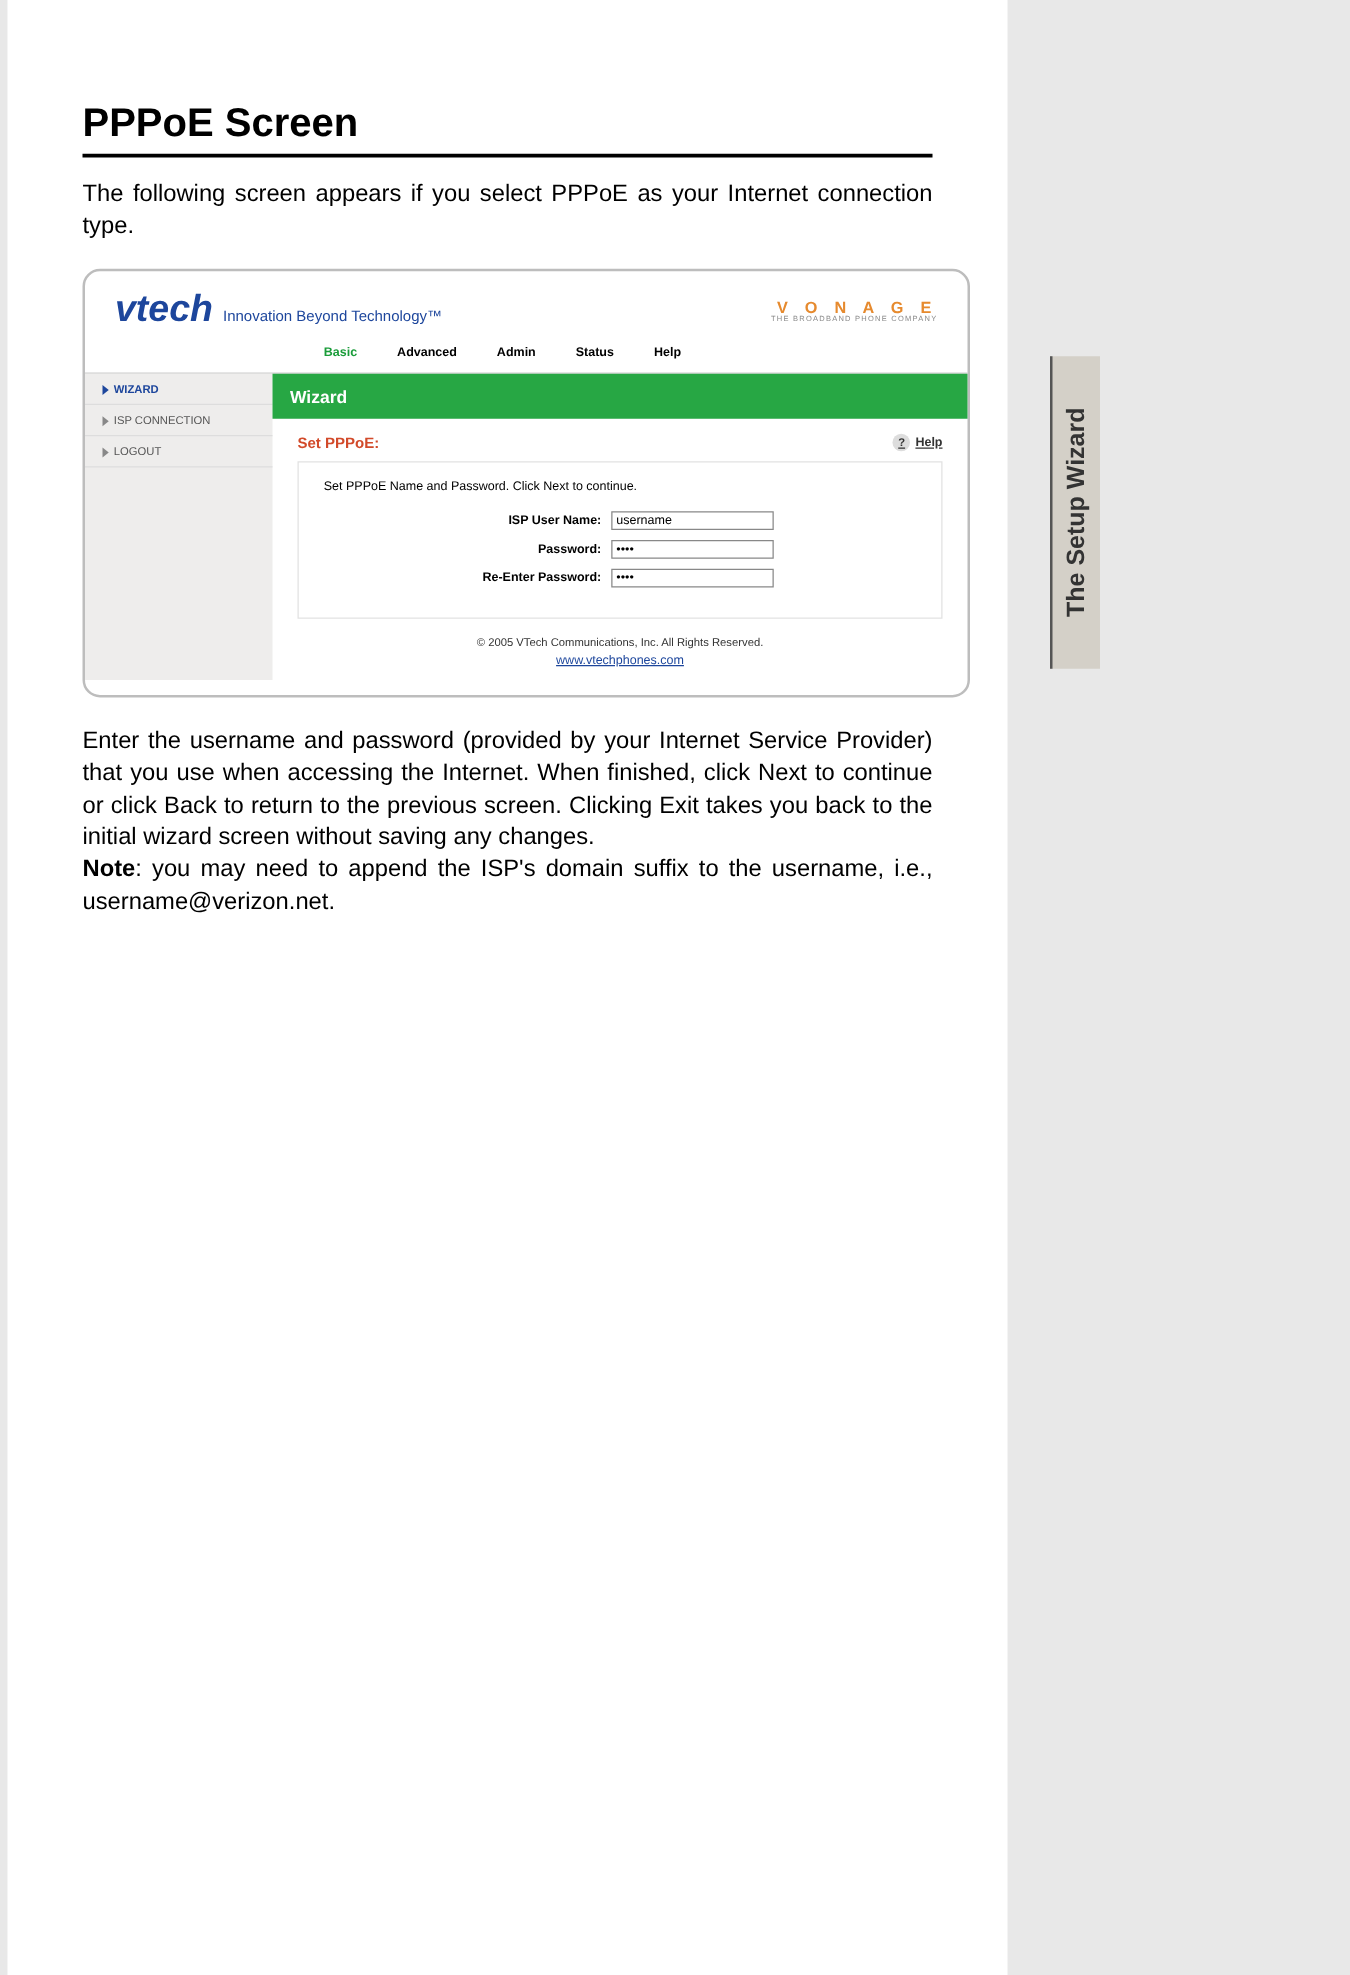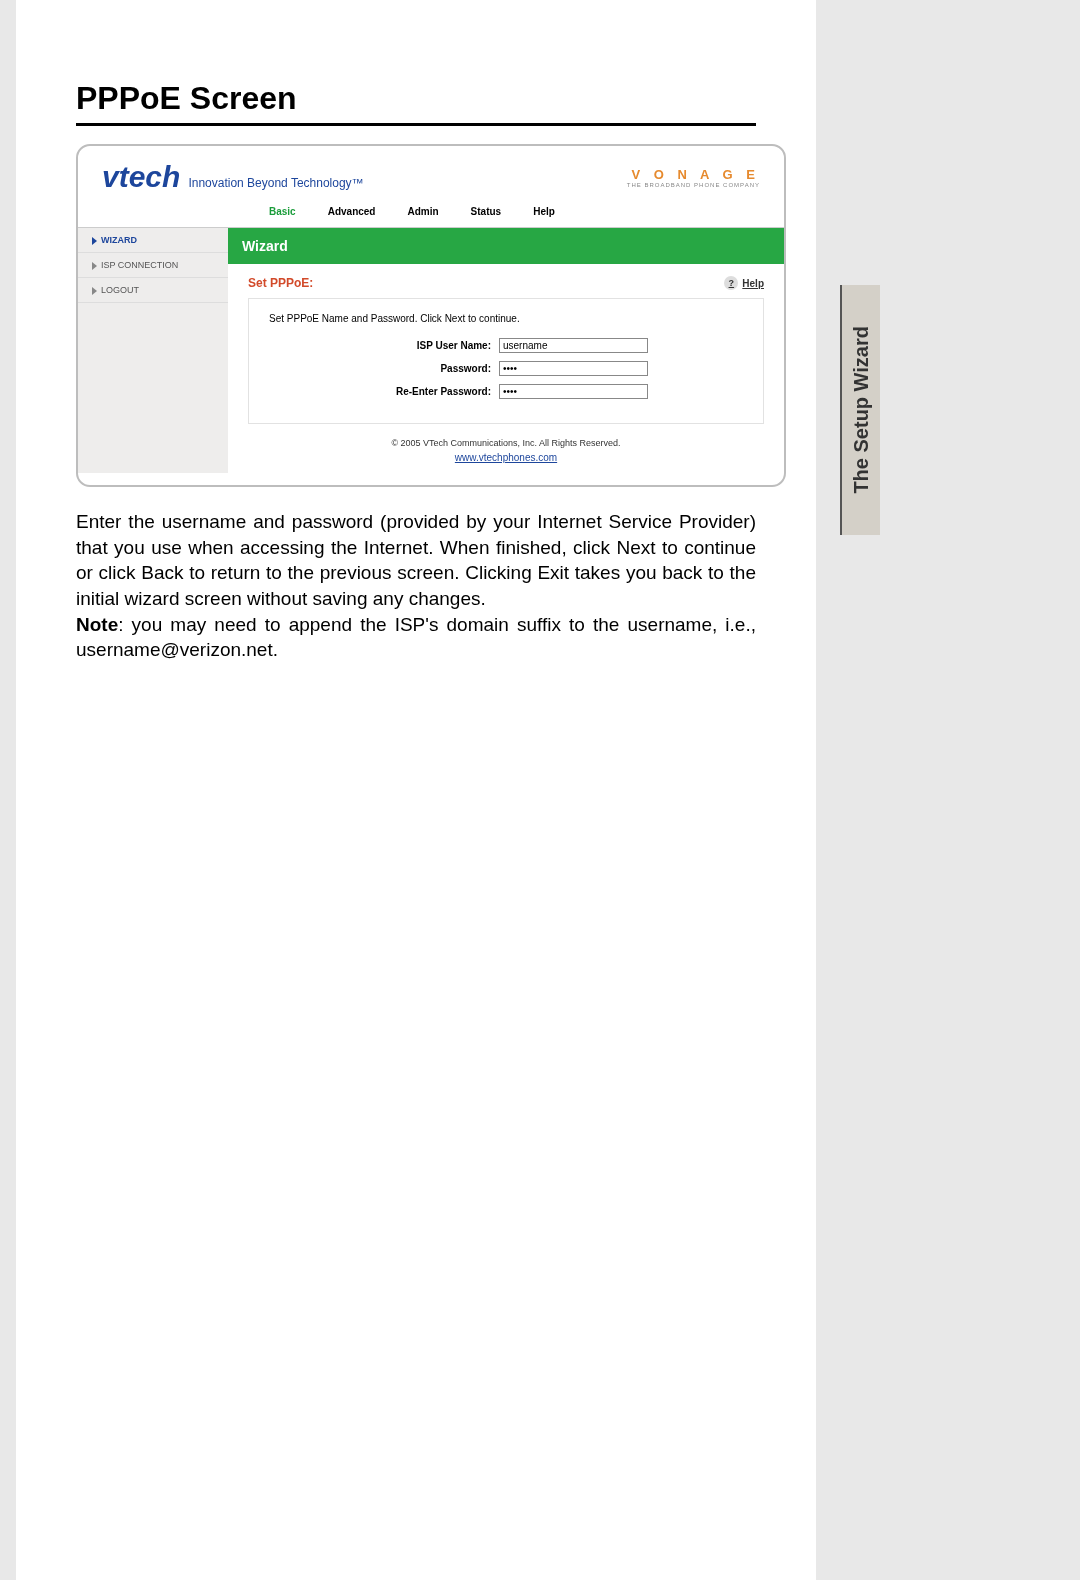--- a/index.html
+++ b/index.html
@@ -5,21 +5,21 @@
   * { box-sizing: border-box; margin: 0; padding: 0; }
   body {
     width: 1080px;
     height: 1580px;
     background: #e8e8e8;
     font-family: Arial, Helvetica, sans-serif;
     position: relative;
   }
   .page {
     position: absolute;
-    top: 0; left: 16px;
+    top: 0; left: 6px;
     width: 800px;
     height: 1580px;
     background: #fff;
     padding: 80px 60px 40px 60px;
   }
   .side-tab {
     position: absolute;
     right: 200px;
     top: 285px;
     width: 40px;
@@ -84,36 +84,37 @@
   .content { flex: 1; padding: 0; }
   .wizard-bar { background: #27a744; color: #fff; font-weight: bold; font-size: 14px; padding: 10px 14px; }
   .panel { padding: 12px 20px 10px 20px; }
   .set-title { color: #d24a2a; font-weight: bold; font-size: 12px; display: flex; justify-content: space-between; align-items: center; }
   .help { font-size: 10px; color: #333; text-decoration: underline; display:flex; align-items:center; gap:4px;}
   .help .q { display:inline-block; width:14px;height:14px;border-radius:50%;background:#ddd;color:#333;font-size:9px;line-height:14px;text-align:center;text-decoration:none;}
   .form-area { border: 1px solid #e2e2e2; padding: 14px 20px 16px 20px; margin-top: 8px; font-size: 10px; }
   .form-note { margin-bottom: 14px; }
   .form-row { display: flex; align-items: center; margin: 8px 0; }
   .form-row label { width: 230px; text-align: right; padding-right: 8px; font-weight: bold; }
-  .form-row input { width: 149px; font-size: 10px; padding: 1px 3px; border: 1px solid #888; font-family: inherit; }
+  .form-row input { width: 130px; font-size: 10px; padding: 1px 3px; border: 1px solid #888; font-family: inherit; }
   .btn-row { display: flex; justify-content: space-between; margin-top: 18px; align-items: flex-start;}
   .btn-right { display:flex; flex-direction:column; gap:6px; align-items:flex-end;}
   .btn { display:inline-block; min-width: 80px; text-align:center; font-size:10px; font-weight:bold; padding:4px 22px; border-radius: 12px; }
   .btn-back { background:#fff; border:1px solid #2b5dc9; color:#2b5dc9; }
   .btn-next { background:#2b5dc9; border:1px solid #2b5dc9; color:#fff; }
   .btn-exit { background:#fff; border:1px solid #d24a2a; color:#d24a2a; }
 
   .copyright { text-align: center; font-size: 9px; margin-top: 14px; color:#333;}
   .link { text-align: center; font-size: 10px; color: #1d469c; text-decoration: underline; margin-top: 4px; }
 </style>
 </head>
 <body>
 
 <div class="page">
   <h1 class="page-title">PPPoE Screen</h1>
+  <p class="intro">The following screen appears if you select PPPoE as your Internet connection type.</p>
 
   <div class="shot">
     <div class="shot-header">
       <div class="brand-left">
         <span class="vtech">vtech</span>
         <span class="tagline">Innovation Beyond Technology™</span>
       </div>
       <div class="brand-right">
         <div class="vonage">V O N A G E</div>
         <div class="vonage-sub">THE BROADBAND PHONE COMPANY</div>

